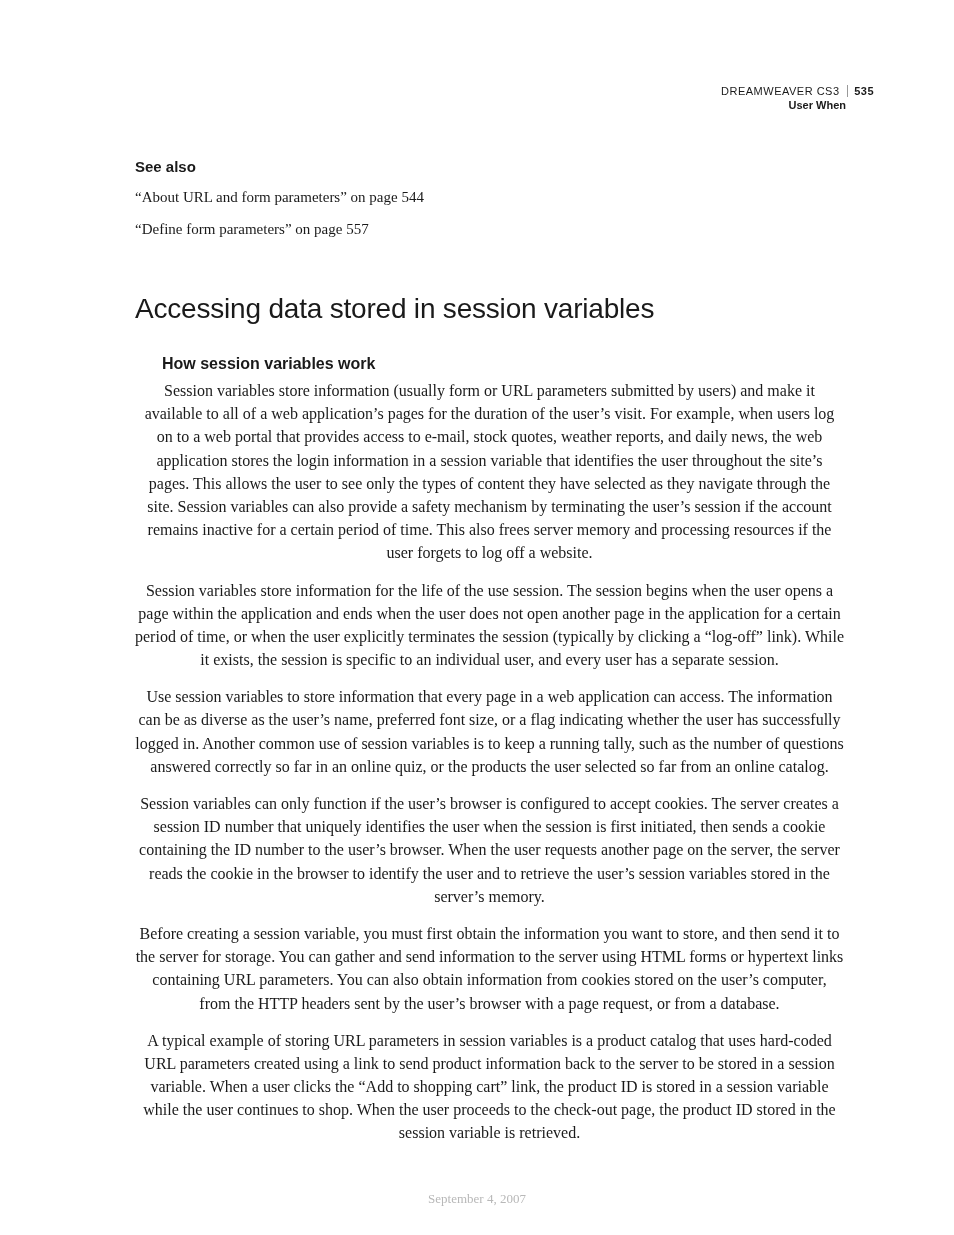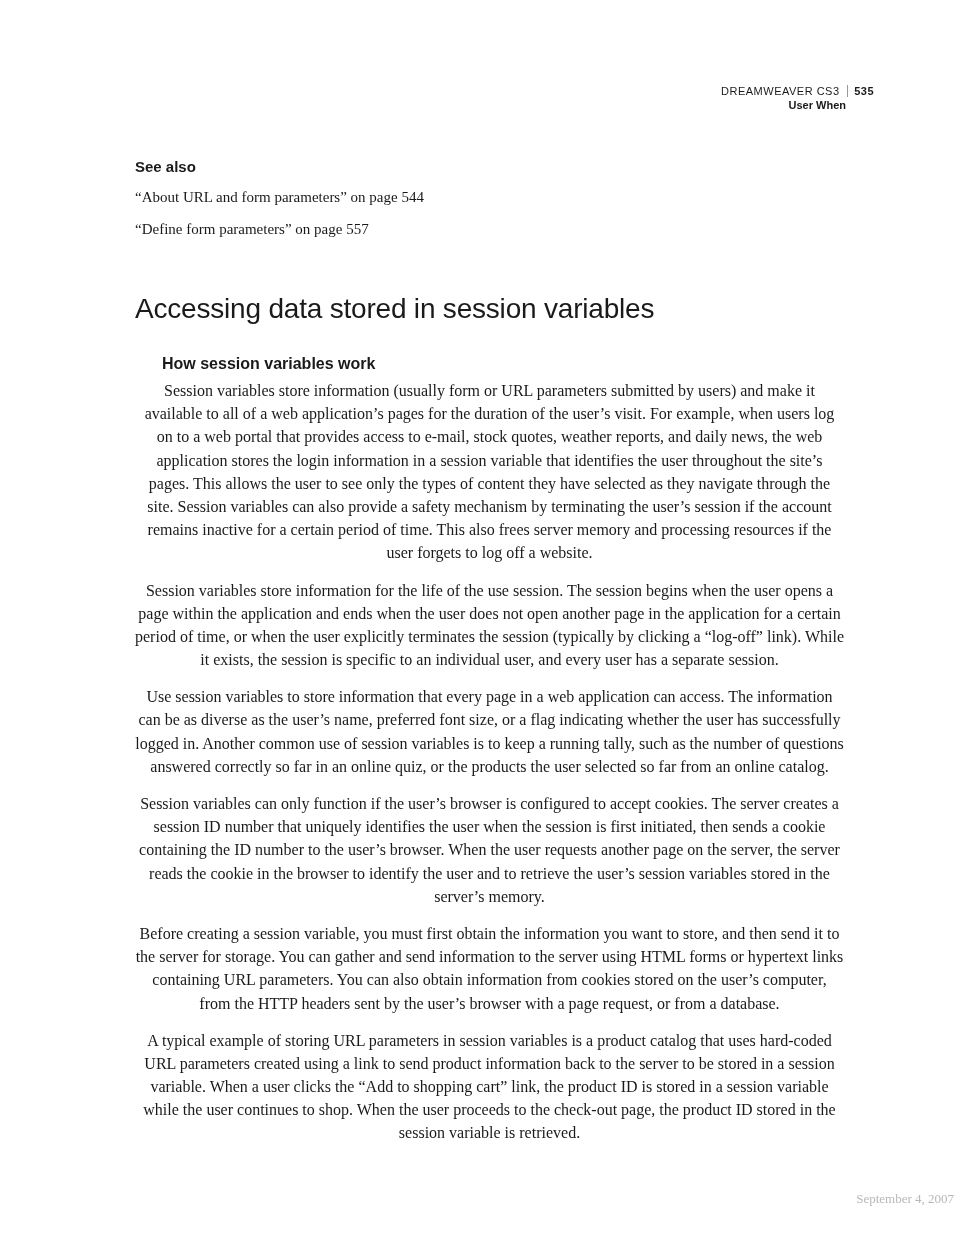--- a/index.html
+++ b/index.html
@@ -62,21 +62,21 @@
   p {
     font-size: 16px;
     line-height: 1.45;
     margin-bottom: 14px;
     text-align: center;
   }
   .footer {
     position: absolute;
     bottom: 28px;
     width: 100%;
-    text-align: right;
+    text-align: center;
     font-size: 13px;
     color: #b8b8b8;
     font-family: "Minion Pro", Georgia, serif;
   }
 </style>
 </head>
 <body>
 
 <div class="header">
   <div class="line1">

